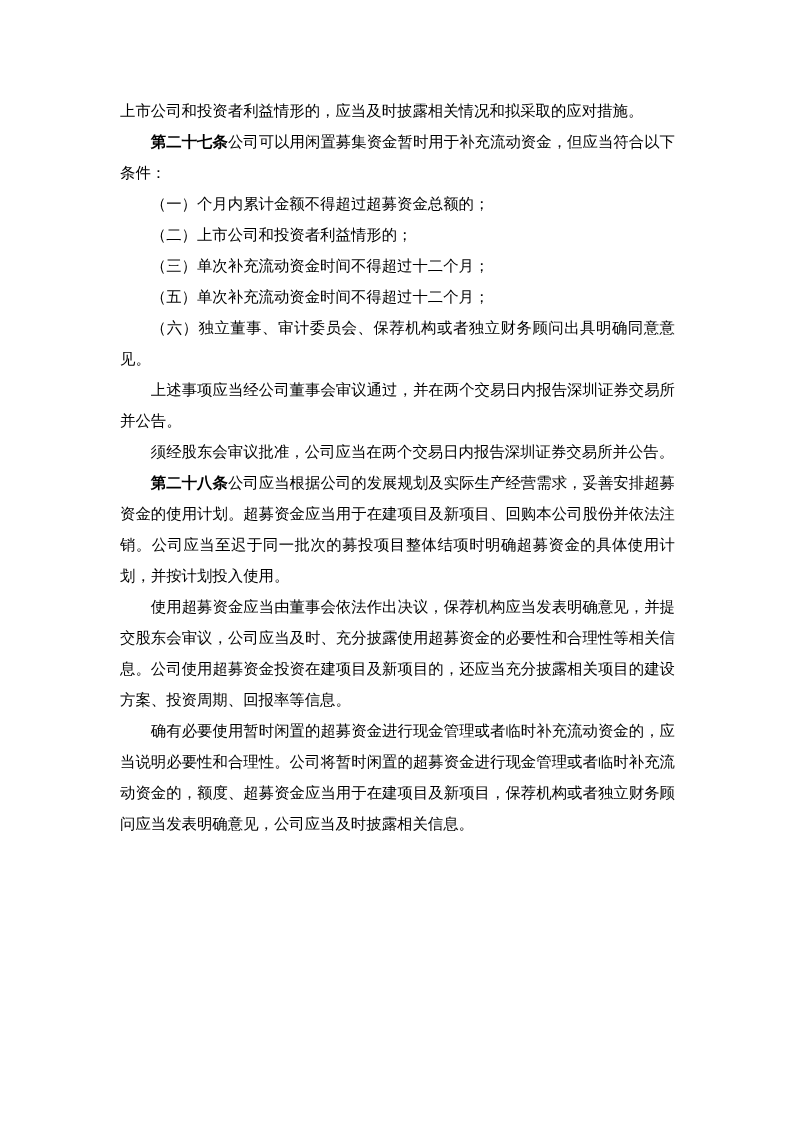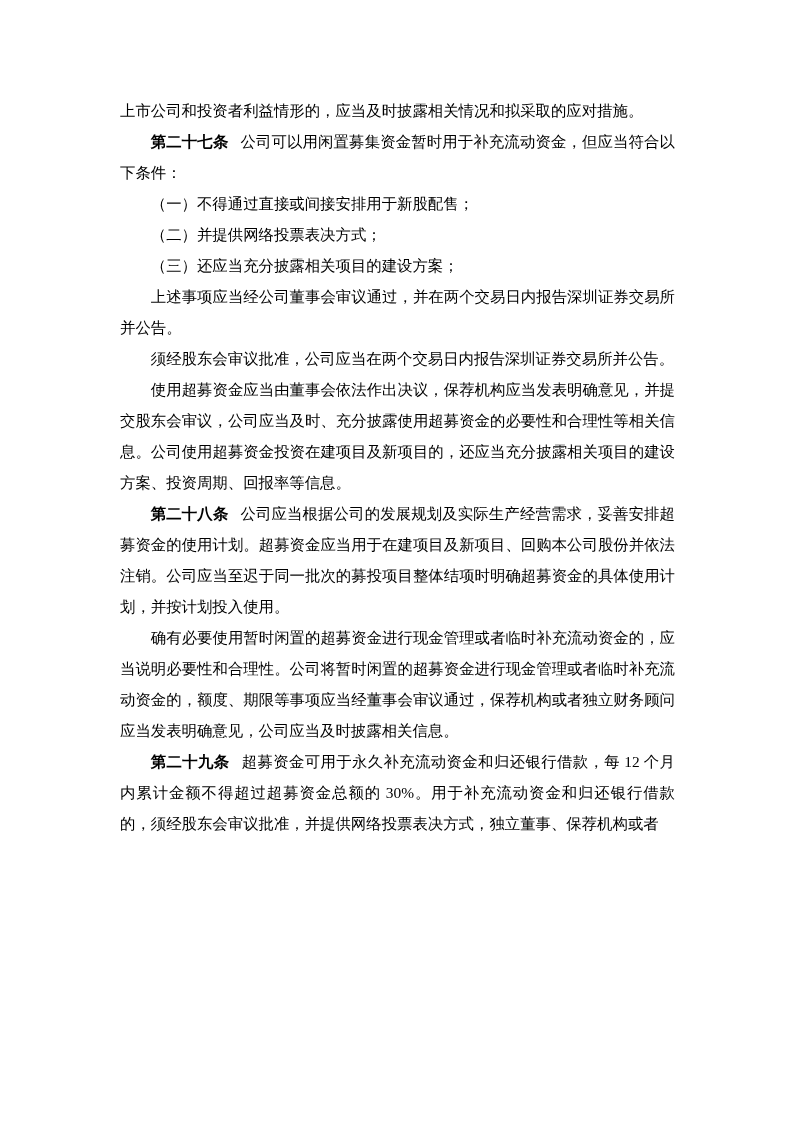--- a/index.html
+++ b/index.html
@@ -29,48 +29,48 @@
     margin: 0;
     padding: 0;
   }
   .para.indent {
     text-indent: 2em;
   }
   .term {
     font-weight: bold;
   }
   .term:not(:empty) {
-    margin-right: 12px;
   }
 </style>
 </head>
 <body>
 
 <div class="page">
   <div class="content">
 
     <p class="para"><span class="term"></span><span>上市公司和投资者利益情形的，应当及时披露相关情况和拟采取的应对措施。</span></p>
 
     <p class="para indent"><span class="term">第二十七条</span><span>公司可以用闲置募集资金暂时用于补充流动资金，但应当符合以下条件：</span></p>
 
-    <p class="para indent"><span class="term"></span><span>（一）不得通过直接或间接安排用于新股配售；</span></p>
+    <p class="para indent"><span class="term"></span><span>（一）个月内累计金额不得超过超募资金总额的；</span></p>
 
-    <p class="para indent"><span class="term"></span><span>（二）并提供网络投票表决方式；</span></p>
+    <p class="para indent"><span class="term"></span><span>（二）上市公司和投资者利益情形的；</span></p>
 
-    <p class="para indent"><span class="term"></span><span>（三）还应当充分披露相关项目的建设方案；</span></p>
+    <p class="para indent"><span class="term"></span><span>（三）单次补充流动资金时间不得超过十二个月；</span></p>
 
 
+    <p class="para indent"><span class="term"></span><span>（五）单次补充流动资金时间不得超过十二个月；</span></p>
 
+    <p class="para indent"><span class="term"></span><span>（六）独立董事、审计委员会、保荐机构或者独立财务顾问出具明确同意意见。</span></p>
 
     <p class="para indent"><span class="term"></span><span>上述事项应当经公司董事会审议通过，并在两个交易日内报告深圳证券交易所并公告。</span></p>
 
     <p class="para indent"><span class="term"></span><span>须经股东会审议批准，公司应当在两个交易日内报告深圳证券交易所并公告。</span></p>
 
+    <p class="para indent"><span class="term">第二十八条</span><span>公司应当根据公司的发展规划及实际生产经营需求，妥善安排超募资金的使用计划。超募资金应当用于在建项目及新项目、回购本公司股份并依法注销。公司应当至迟于同一批次的募投项目整体结项时明确超募资金的具体使用计划，并按计划投入使用。</span></p>
+
     <p class="para indent"><span class="term"></span><span>使用超募资金应当由董事会依法作出决议，保荐机构应当发表明确意见，并提交股东会审议，公司应当及时、充分披露使用超募资金的必要性和合理性等相关信息。公司使用超募资金投资在建项目及新项目的，还应当充分披露相关项目的建设方案、投资周期、回报率等信息。</span></p>
 
-    <p class="para indent"><span class="term">第二十八条</span><span>公司应当根据公司的发展规划及实际生产经营需求，妥善安排超募资金的使用计划。超募资金应当用于在建项目及新项目、回购本公司股份并依法注销。公司应当至迟于同一批次的募投项目整体结项时明确超募资金的具体使用计划，并按计划投入使用。</span></p>
+    <p class="para indent"><span class="term"></span><span>确有必要使用暂时闲置的超募资金进行现金管理或者临时补充流动资金的，应当说明必要性和合理性。公司将暂时闲置的超募资金进行现金管理或者临时补充流动资金的，额度、超募资金应当用于在建项目及新项目，保荐机构或者独立财务顾问应当发表明确意见，公司应当及时披露相关信息。</span></p>
 
-    <p class="para indent"><span class="term"></span><span>确有必要使用暂时闲置的超募资金进行现金管理或者临时补充流动资金的，应当说明必要性和合理性。公司将暂时闲置的超募资金进行现金管理或者临时补充流动资金的，额度、期限等事项应当经董事会审议通过，保荐机构或者独立财务顾问应当发表明确意见，公司应当及时披露相关信息。</span></p>
-
-    <p class="para indent"><span class="term">第二十九条</span><span>超募资金可用于永久补充流动资金和归还银行借款，每 12 个月内累计金额不得超过超募资金总额的 30%。用于补充流动资金和归还银行借款的，须经股东会审议批准，并提供网络投票表决方式，独立董事、保荐机构或者</span></p>
 
   </div>
 </div>
 
 </body></html>

